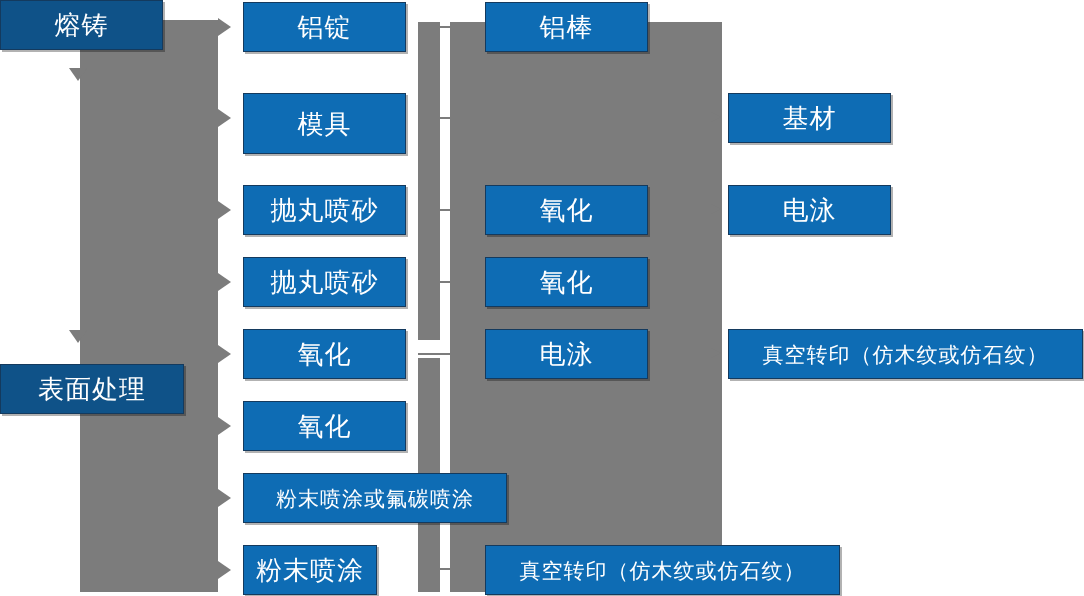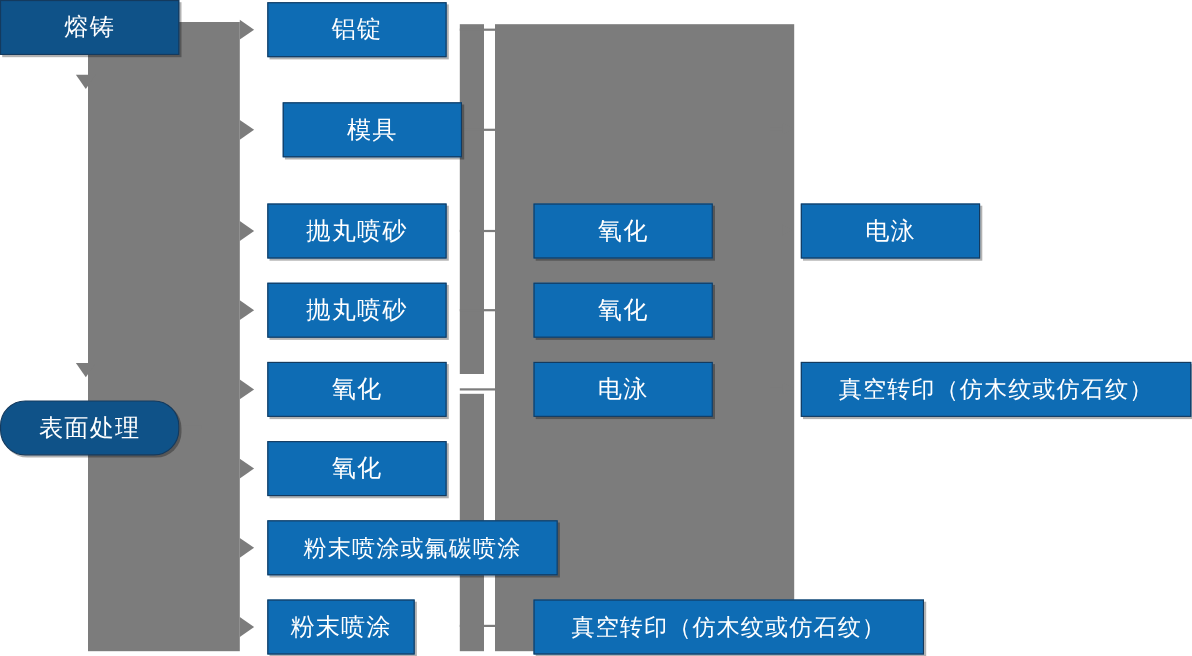--- a/index.html
+++ b/index.html
@@ -39,21 +39,21 @@
     border-bottom:5.5px solid transparent;
     border-left:10px solid #7c7c7c;
   }
 
   
   .box{
     position:absolute;
     box-sizing:border-box;
     display:flex;align-items:center;justify-content:center;
     color:#ffffff;
-    font-size:22px;
+    font-size:26px;
     line-height:1;
     letter-spacing:1px;
     border:1px solid #143a5e;
     box-shadow:2px 2px 0 rgba(0,0,0,0.30);
     white-space:nowrap;
   }
   .box.dark{background:#0f5288;}
   .box.bright{background:#0e6cb4;}
   .box.wide{font-size:21px;}
 </style>
@@ -100,28 +100,28 @@
       <span class="head"></span>
   </div>
   <div class="marker" style="left:700px;top:348px;">
     <span class="shaft"></span>
       <span class="head"></span>
   </div>
 
   <div class="box dark" style="left:0px;top:0px;width:163px;height:50px;">
     <span>熔铸</span>
   </div>
-  <div class="box dark" style="left:0px;top:364px;width:163px;height:50px;border-radius:23px;">
+  <div class="box dark" style="left:0px;top:364px;width:184px;height:50px;">
     <span>表面处理</span>
   </div>
 
   <div class="box bright" style="left:243px;top:2px;width:163px;height:50px;">
     <span>铝锭</span>
   </div>
-  <div class="box bright" style="left:257px;top:93px;width:163px;height:50px;">
+  <div class="box bright" style="left:243px;top:93px;width:163px;height:61px;">
     <span>模具</span>
   </div>
   <div class="box bright" style="left:243px;top:185px;width:163px;height:50px;">
     <span>抛丸喷砂</span>
   </div>
   <div class="box bright" style="left:243px;top:257px;width:163px;height:50px;">
     <span>抛丸喷砂</span>
   </div>
   <div class="box bright" style="left:243px;top:329px;width:163px;height:50px;">
     <span>氧化</span>
@@ -129,33 +129,39 @@
   <div class="box bright" style="left:243px;top:401px;width:163px;height:50px;">
     <span>氧化</span>
   </div>
   <div class="box bright wide" style="left:243px;top:473px;width:264px;height:50px;">
     <span>粉末喷涂或氟碳喷涂</span>
   </div>
   <div class="box bright" style="left:243px;top:545px;width:134px;height:50px;">
     <span>粉末喷涂</span>
   </div>
 
+  <div class="box bright" style="left:485px;top:2px;width:163px;height:50px;">
+    <span>铝棒</span>
+  </div>
   <div class="box bright" style="left:485px;top:185px;width:163px;height:50px;">
     <span>氧化</span>
   </div>
   <div class="box bright" style="left:485px;top:257px;width:163px;height:50px;">
     <span>氧化</span>
   </div>
   <div class="box bright" style="left:485px;top:329px;width:163px;height:50px;">
     <span>电泳</span>
   </div>
   <div class="box bright wide" style="left:485px;top:545px;width:355px;height:50px;">
     <span>真空转印（仿木纹或仿石纹）</span>
   </div>
 
+  <div class="box bright" style="left:728px;top:93px;width:163px;height:50px;">
+    <span>基材</span>
+  </div>
   <div class="box bright" style="left:728px;top:185px;width:163px;height:50px;">
     <span>电泳</span>
   </div>
   <div class="box bright wide" style="left:728px;top:329px;width:355px;height:50px;">
     <span>真空转印（仿木纹或仿石纹）</span>
   </div>
 
 </div>
 
 </body></html>

